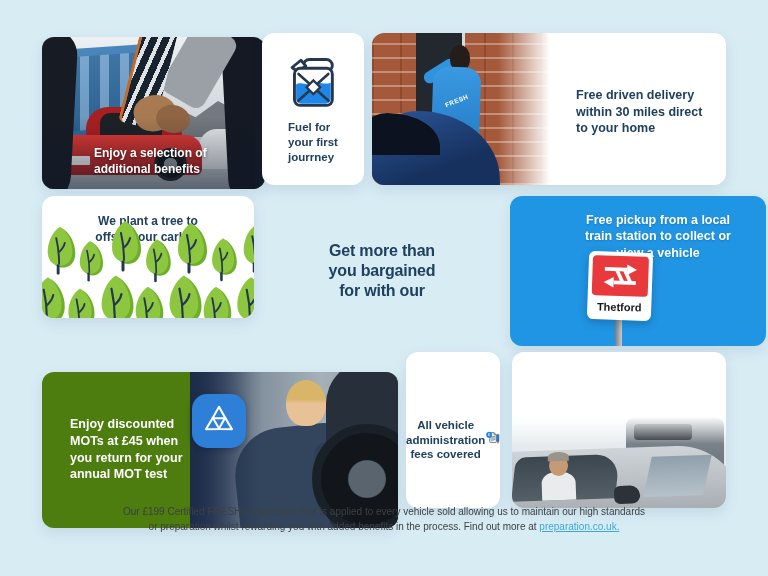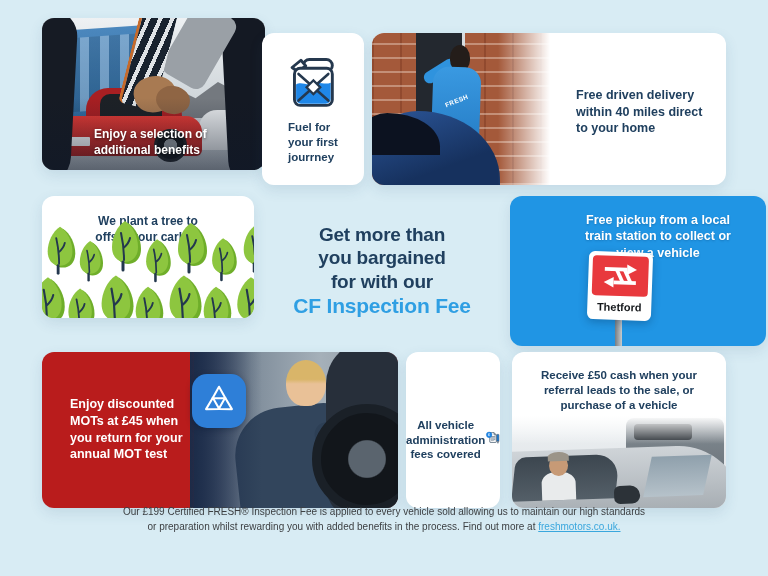--- a/index.html
+++ b/index.html
@@ -5,33 +5,33 @@
   html,body{margin:0;padding:0;background:#d8ecf4;}
   .canvas{position:relative;width:768px;height:576px;background:#d8ecf4;overflow:hidden;
           font-family:"Liberation Sans","DejaVu Sans",sans-serif;}
   .card{position:absolute;border-radius:12px;background:#fff;overflow:hidden;
         box-shadow:0 5px 14px rgba(40,80,120,.12);}
   .pre{white-space:pre-line;}
   .navy{color:#20405f;}
   .abs{position:absolute;}
 
   
-  #card-benefits{left:42px;top:18px;width:223px;height:152px;background:#404040;}
+  #card-benefits{left:42px;top:37px;width:223px;height:152px;background:#404040;}
   #card-fuel{left:262px;top:33px;width:102px;height:152px;}
   #card-delivery{left:372px;top:33px;width:354px;height:152px;}
   #card-trees{left:42px;top:196px;width:212px;height:122px;}
   #headline-block{position:absolute;left:256px;top:196px;width:252px;height:150px;
                   display:flex;flex-direction:column;align-items:center;justify-content:center;}
   #card-pickup{left:510px;top:196px;width:216px;height:150px;background:#2095e4;padding-left:40px;}
-  #card-mot{left:42px;top:352px;width:356px;height:156px;background:#b91c1c;}
+  #card-mot{left:42px;top:372px;width:356px;height:156px;background:#4d7c0f;}
   #card-admin{left:406px;top:352px;width:94px;height:156px;}
   #card-referral{left:512px;top:352px;width:214px;height:156px;}
 
   
-  .headline-text{font-size:19px;font-weight:bold;line-height:1.24;color:#20405f;
+  .headline-text{font-size:16px;font-weight:bold;line-height:1.24;color:#20405f;
                  text-align:center;white-space:pre-line;letter-spacing:-.2px;}
   .headline-highlight{font-size:21px;font-weight:bold;color:#2f9fe3;letter-spacing:-.2px;line-height:1.24;}
 
   
   .c1-sky{left:0;top:0;right:0;bottom:0;background:linear-gradient(180deg,#eef1f3 0%,#d4dade 45%,#b7bfc5 100%);}
   .c1-building{left:12px;top:10px;width:96px;height:90px;transform:skewY(-4deg);
     background:linear-gradient(180deg,#4b87bd,#2f6ba0);}
   .c1-building-glass{position:absolute;inset:8px 6px;background:repeating-linear-gradient(90deg,rgba(255,255,255,.28) 0 9px,rgba(0,0,0,.12) 9px 20px);}
   .c1-houses{right:0;top:56px;width:112px;height:44px;background:#74797f;
     clip-path:polygon(0 62%,16% 28%,38% 55%,58% 18%,80% 48%,100% 32%,100% 100%,0 100%);}
@@ -189,21 +189,21 @@
       <div class="c3-arm"></div>
       <div class="c3-head"></div>
       <div class="c3-body">
         <span class="c3-brand">FRESH</span>
       </div>
       <div class="c3-car"></div>
       <div class="c3-window"></div>
       <div class="c3-fade"></div>
     </div>
     <div class="abs c3-label navy pre">Free driven delivery
-within 40 miles direct
+within 30 miles direct
 to your home</div>
   </div>
 
   <div class="card" id="card-trees">
     <div class="c4-label navy pre">We plant a tree to
 offset your carbon</div>
     <svg class="c4-trees" viewBox="0 0 212 108">
       <defs>
         <g id="tree">
           <path d="M19,5 C11,10 6,21 6,31 C6,41 12,46 19,46 C26,46 32,41 32,31 C32,21 27,10 19,5 Z" transform="translate(3,2)" fill="#6fae2a"></path>
@@ -226,21 +226,20 @@
       <use href="#tree" transform="translate(121,60) scale(1.1)"></use>
       <use href="#tree" transform="translate(156,72) scale(.95)"></use>
       <use href="#tree" transform="translate(189,62) scale(1.05)"></use>
     </svg>
   </div>
 
   <div id="headline-block">
     <div class="headline-text">Get more than
 you bargained
 for with our</div>
-    <div class="headline-highlight">CF Inspection Fee</div>
   </div>
 
   <div class="card" id="card-pickup">
     <div class="c5-label pre">Free pickup from a local
 train station to collect or
 view a vehicle</div>
     <div class="c5-pole"></div>
     <div class="c5-sign">
       <div class="c5-sign-red">
         <svg width="42" height="26" viewBox="0 0 64 38">
@@ -296,35 +295,32 @@
       </g>
       <path d="M28,52 C31,46 33,52 36,50 C38,48.5 39,51 43,48" fill="none" stroke="#2a4258" stroke-width="2" stroke-linecap="round"></path>
       <rect x="55" y="22" width="9" height="32" rx="2" fill="#1f87e8" stroke="#2a4258" stroke-width="2.5"></rect>
       <path d="M55,54 H64 L59.5,63 Z" fill="#fff" stroke="#2a4258" stroke-width="2.5" stroke-linejoin="round"></path>
       <circle cx="19" cy="24" r="13" fill="#1f87e8" stroke="#1668b8" stroke-width="1.5"></circle>
       <text x="19" y="30" font-size="16" font-weight="bold" fill="#fff" text-anchor="middle" font-family="Liberation Sans, DejaVu Sans, sans-serif">£</text>
     </svg>
   </div>
 
   <div class="card" id="card-referral">
-    <div class="c8-label navy pre">Receive £50 cash when your
-referral leads to the sale, or
-purchase of a vehicle</div>
     <div class="abs c8-photo">
       <div class="c8-truck">
         <div class="c8-truck-window"></div>
       </div>
       <div class="c8-van">
         <div class="c8-van-window"></div>
         <div class="c8-shirt"></div>
         <div class="c8-face"></div>
         <div class="c8-hair"></div>
         <div class="c8-mirror"></div>
         <div class="c8-windshield"></div>
       </div>
       <div class="c8-fade"></div>
     </div>
   </div>
 
   <div class="footer-note"><span>Our £199 Certified FRESH® Inspection Fee is applied to every vehicle sold allowing us to maintain our high standards
-or preparation whilst rewarding you with added benefits in the process. Find out more at </span><a class="footer-link">freshmotors.co.uk.</a></div>
+or preparation whilst rewarding you with added benefits in the process. Find out more at </span><a class="footer-link">preparation.co.uk.</a></div>
 
 </div>
 
 </body></html>

